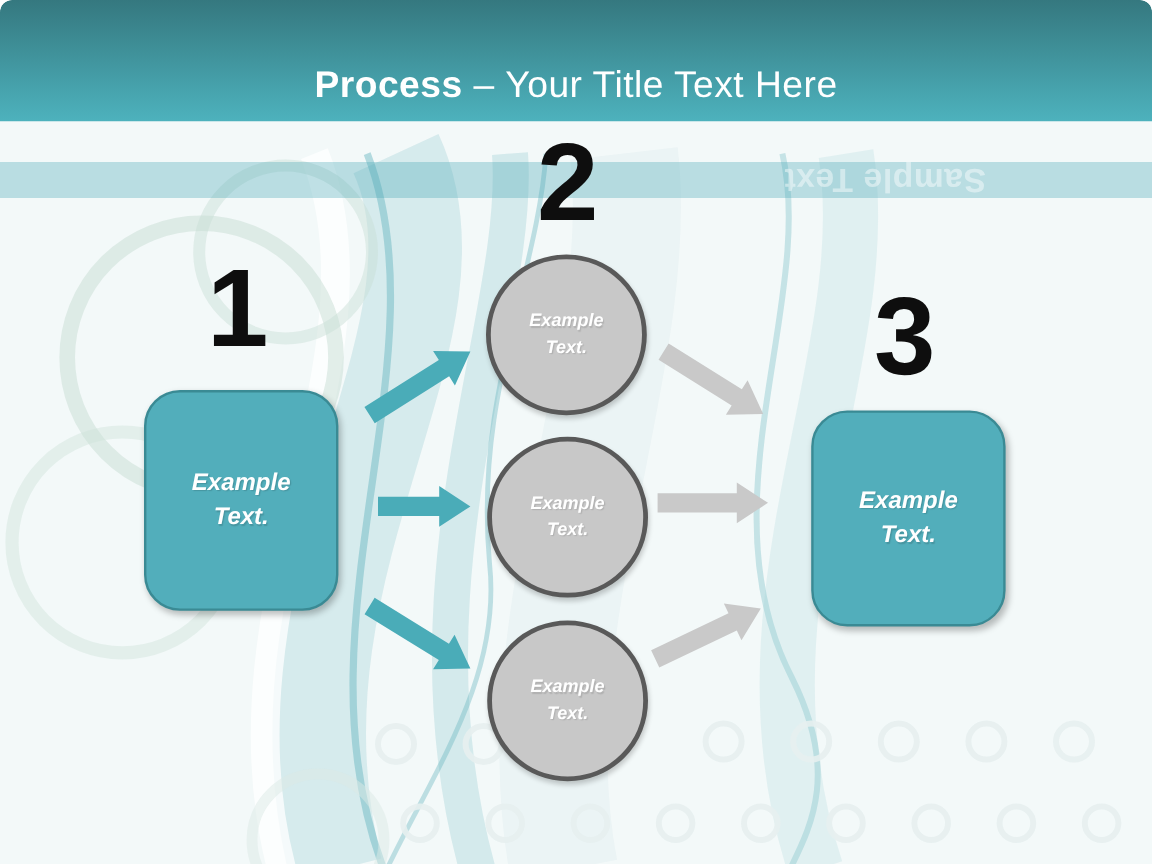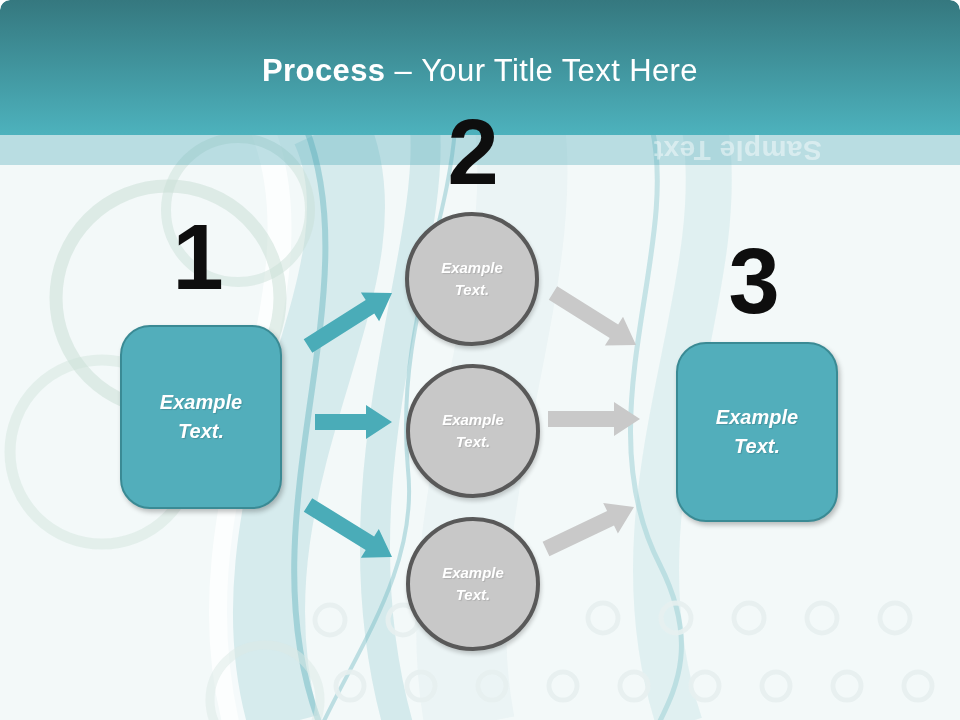--- a/index.html
+++ b/index.html
@@ -6,21 +6,21 @@
   body{font-family:"Liberation Sans",sans-serif;}
   .slide{
     position:relative;width:960px;height:720px;margin:0 auto;
     background:var(--background,#f3f9f9);overflow:hidden;
     border-radius:10px 10px 0 0;
   }
   
   .decor{position:absolute;inset:0;z-index:1;pointer-events:none;}
   
   .header{
-    position:absolute;left:0;top:0;width:100%;height:135px;z-index:3;
+    position:absolute;left:0;top:0;width:100%;height:101px;z-index:3;
     background:linear-gradient(to bottom,var(--header-top,#35787f),var(--header-bottom,#4db2bd));
     border-radius:10px 10px 0 0;
   }
   .title{
     position:absolute;top:54px;left:0;right:0;text-align:center;
     color:var(--title,#ffffff);font-size:31px;letter-spacing:.4px;line-height:1.1;
   }
   .t-bold{font-weight:700;}
   .t-sep{margin:0 9px;font-weight:400;}
   .t-reg{font-weight:400;}

